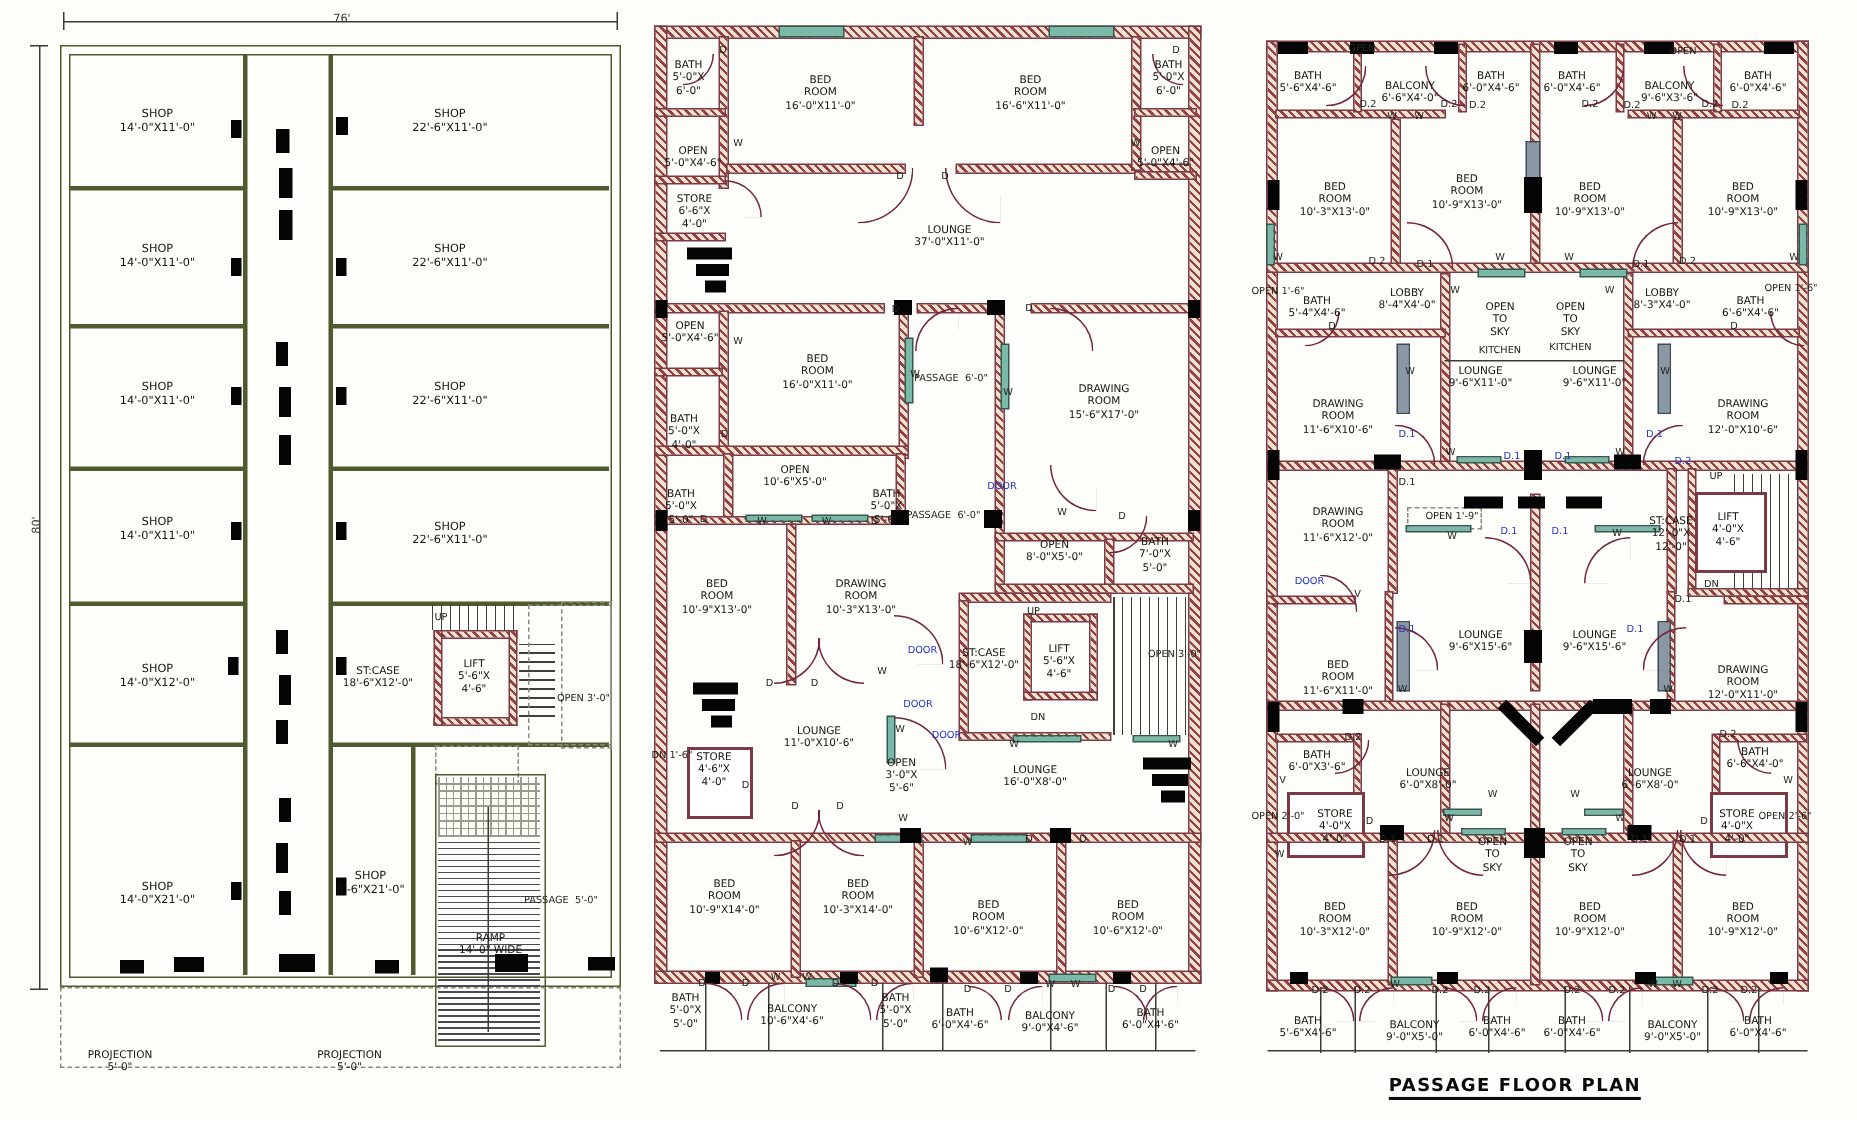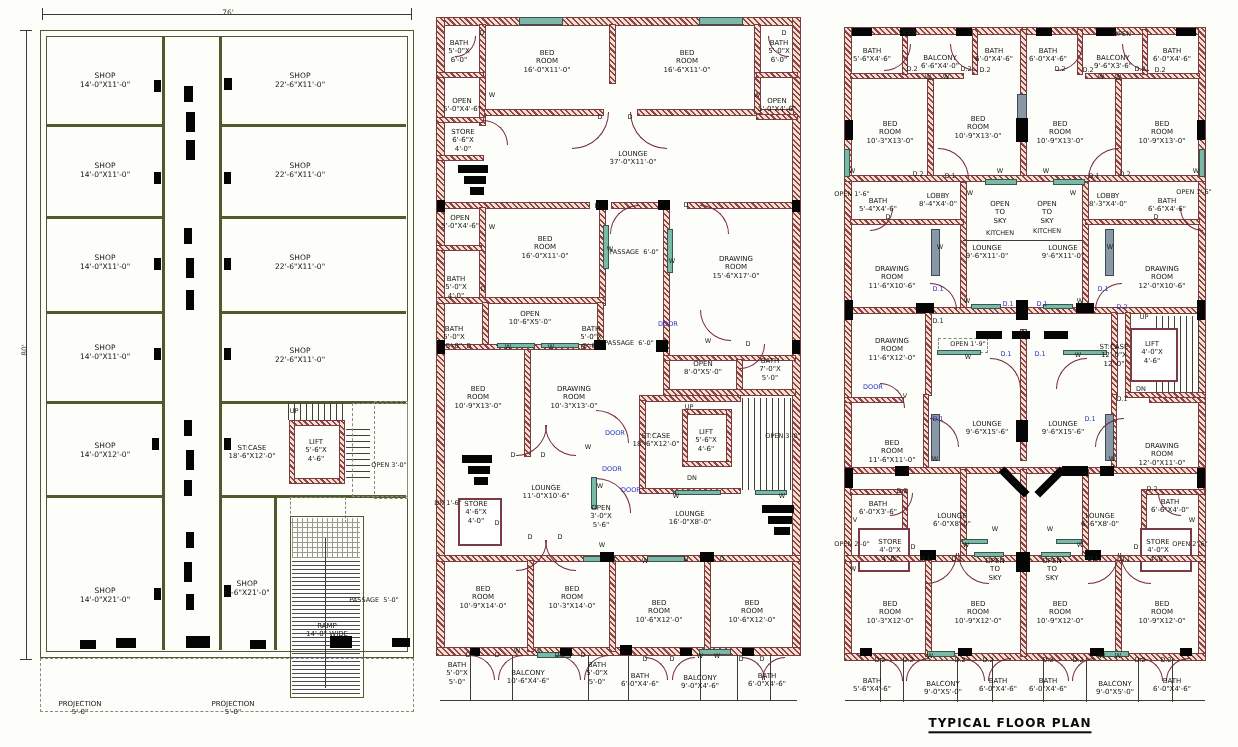--- a/index.html
+++ b/index.html
@@ -718,14 +718,14 @@
 9'-0"X5'-0"</div>
       <div class="lb" style="left: 998px; top: 685px;">BATH
 6'-0"X4'-6"</div>
       <div class="lb" style="left: 1048px; top: 685px;">BATH
 6'-0"X4'-6"</div>
       <div class="lb" style="left: 1115px; top: 688px;">BALCONY
 9'-0"X5'-0"</div>
       <div class="lb" style="left: 1172px; top: 685px;">BATH
 6'-0"X4'-6"</div>
     </div>
-  <div class="lb title" style="left:1010px;top:725px;">TYPICAL FLOOR PLAN</div>
+  <div class="lb title" style="left:1010px;top:725px;">PASSAGE FLOOR PLAN</div>
 </div>
 
 </body></html>

